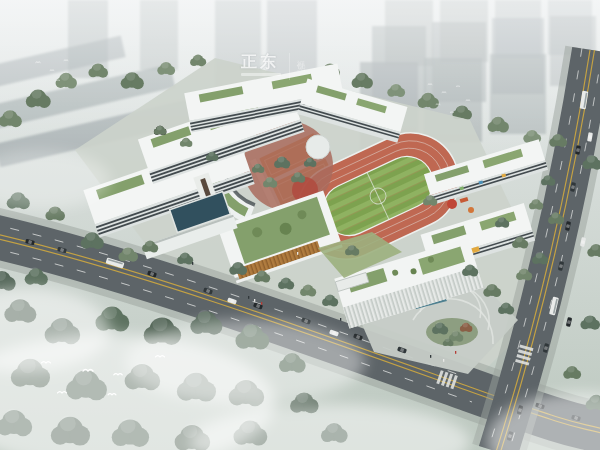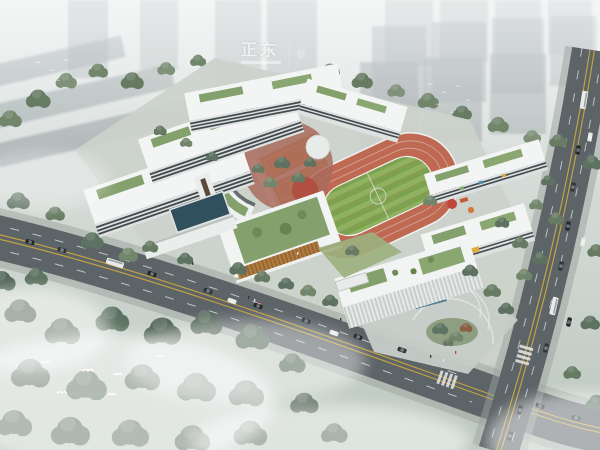--- a/index.html
+++ b/index.html
@@ -1,18 +1,18 @@
 <!DOCTYPE html>
 <html><head>
 <meta charset="utf-8">
 <style>
   html,body{margin:0;padding:0;background:#e8eaea;font-family:"DejaVu Sans","Liberation Sans",sans-serif;}
   .stage{position:relative;width:600px;height:450px;overflow:hidden;background:#dfe3e4;}
   .stage svg{position:absolute;left:0;top:0;}
-  .watermark{position:absolute;left:241px;top:42px;color:rgba(255,255,255,0.78);z-index:5;}
+  .watermark{position:absolute;left:241px;top:54px;color:rgba(255,255,255,0.78);z-index:5;}
   .wm-brand{font-size:16px;font-weight:bold;letter-spacing:3px;line-height:1;text-shadow:0 0 2px rgba(120,130,135,0.4);}
   .wm-sub{margin-top:3px;width:40px;height:3px;background:rgba(255,255,255,0.45);border-radius:1px;filter:blur(0.6px);}
   .wm-side{position:absolute;left:48px;top:-1px;height:27px;padding-left:4px;border-left:1px solid rgba(255,255,255,0.25);
            writing-mode:vertical-rl;font-size:9px;letter-spacing:2px;color:rgba(255,255,255,0.30);}
 </style>
 </head>
 <body>
 
 <div class="stage">
 <svg width="600" height="450" viewBox="0 0 600 450">

